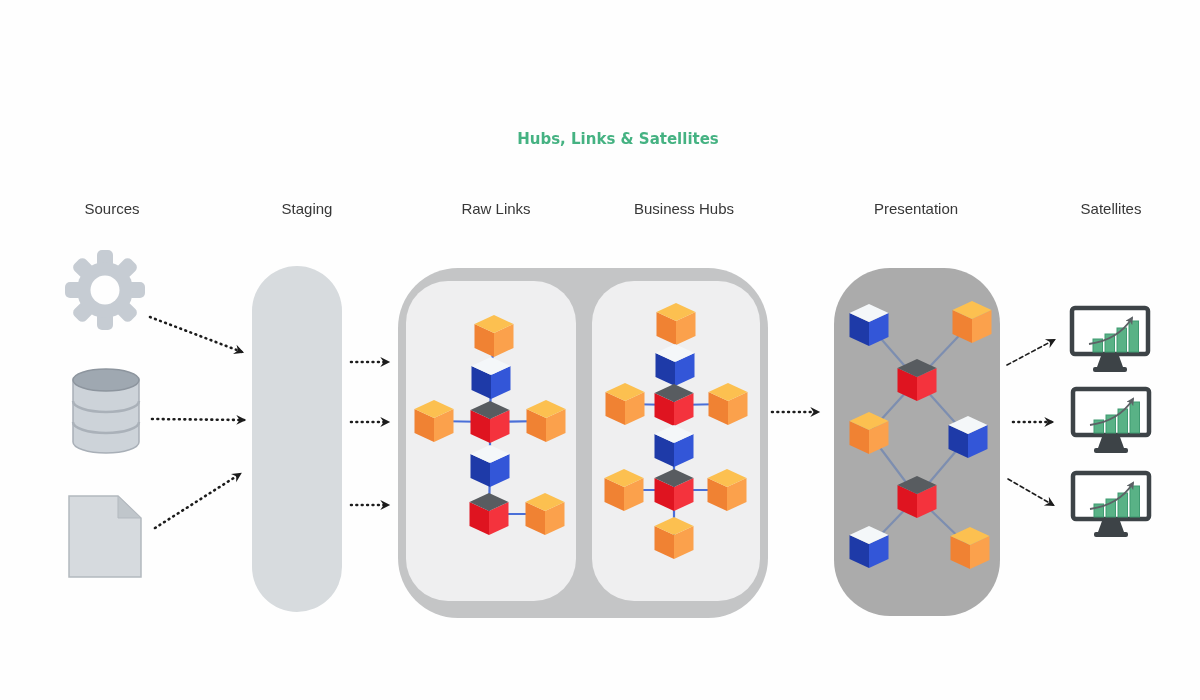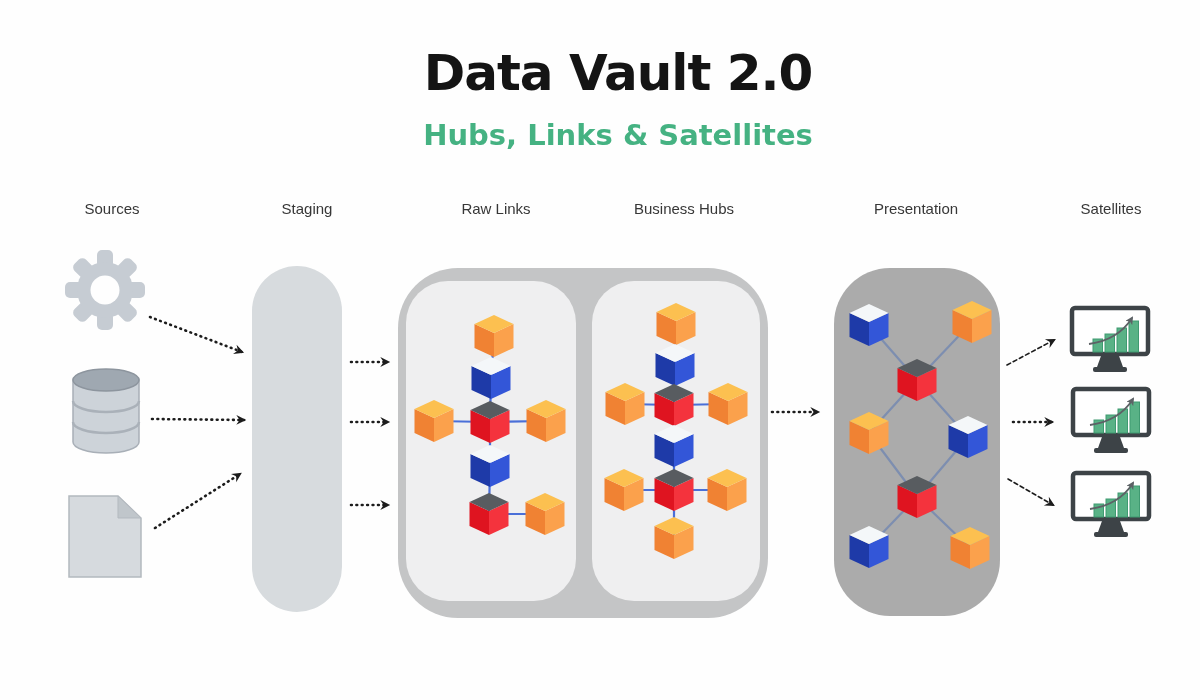--- a/index.html
+++ b/index.html
@@ -6,22 +6,22 @@
   .canvas{
     position:relative;width:1200px;height:700px;background:#fefefe;overflow:hidden;
     font-family:"Liberation Sans","DejaVu Sans",sans-serif;
   }
   .title{
     position:absolute;top:44px;left:36px;right:0;margin:0;text-align:center;
     font-family:"DejaVu Sans",sans-serif;font-weight:bold;font-size:50px;
     letter-spacing:-1px;color:#141414;
   }
   .subtitle{
-    position:absolute;top:114px;left:36px;right:0;margin:4px;text-align:center;
-    font-family:"DejaVu Sans",sans-serif;font-weight:bold;font-size:29px;
+    position:absolute;top:114px;left:36px;right:0;margin:16px;text-align:center;
+    font-family:"DejaVu Sans",sans-serif;font-weight:bold;font-size:15px;
     color:var(--subtitle-green,#45b282);
   }
   .col-label{
     position:absolute;top:200px;transform:translateX(-50%);
     font-weight:normal;font-size:15px;color:#373737;white-space:nowrap;
   }
   .staging-pill{
     position:absolute;left:252px;top:266px;width:90px;height:346px;
     border-radius:46px;background:var(--staging-fill,#d7dbde);z-index:1;
   }
@@ -39,21 +39,20 @@
     position:absolute;left:834px;top:268px;width:166px;height:348px;
     border-radius:56px;background:var(--presentation-fill,#ababab);z-index:1;
   }
   #overlay{position:absolute;left:0;top:0;z-index:2;pointer-events:none;}
 </style>
 </head>
 <body>
 
 <div class="canvas">
 
-  <h1 class="title">Data Vault 2.0</h1>
   <h2 class="subtitle">Hubs, Links &amp; Satellites</h2>
 
   <span class="col-label" style="left:112px">Sources</span>
   <span class="col-label" style="left:307px">Staging</span>
   <span class="col-label" style="left:496px">Raw Links</span>
   <span class="col-label" style="left:684px">Business Hubs</span>
   <span class="col-label" style="left:916px">Presentation</span>
   <span class="col-label" style="left:1111px">Satellites</span>
 
   <div class="staging-pill"></div>

